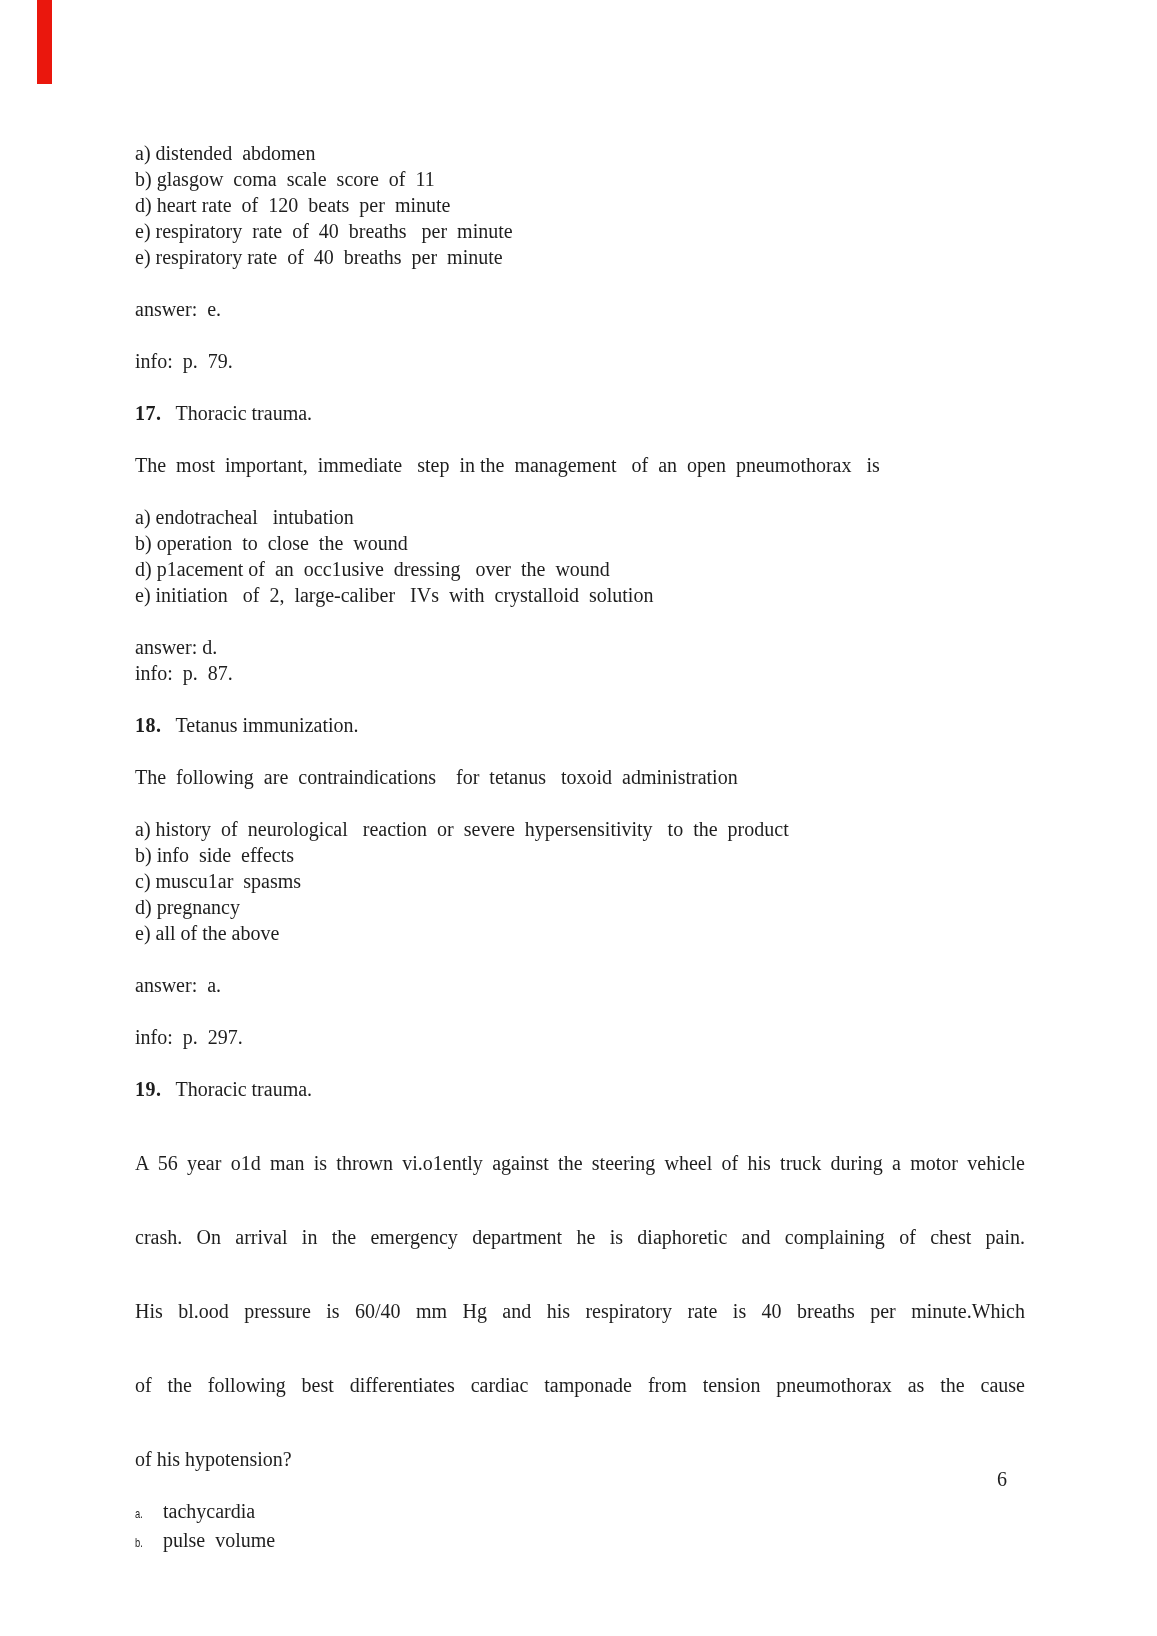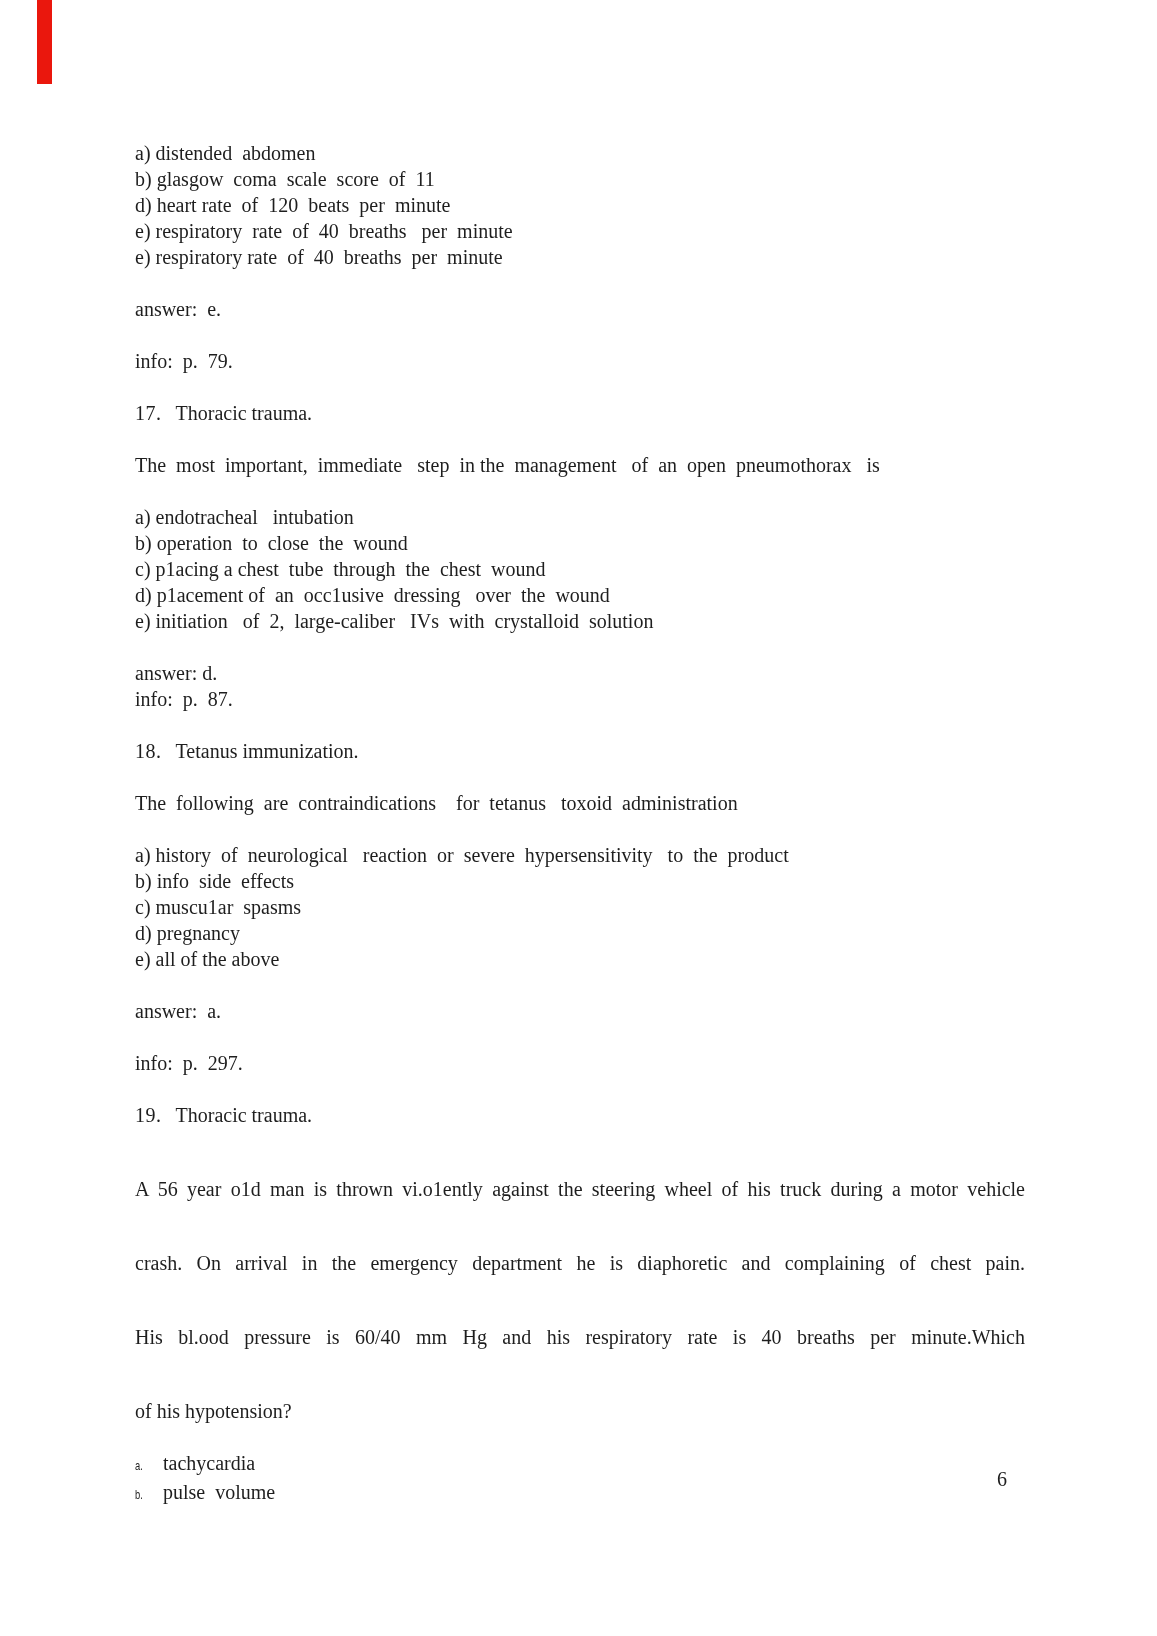--- a/index.html
+++ b/index.html
@@ -6,21 +6,21 @@
   body {
     width:1157px; height:1636px; position:relative; background:#ffffff;
     font-family:"Liberation Serif","DejaVu Serif",serif;
     color:#1e1e1e; font-size:20px;
   }
   .red-bar { position:absolute; left:37px; top:0; width:15px; height:84px; }
   .content { position:absolute; left:135px; top:140px; width:890px; }
   .line { line-height:26px; white-space:pre-wrap; min-height:26px; }
   .gap { margin-top:26px; }
   .heading { line-height:26px; }
-  .heading .num { font-weight:400; letter-spacing:0.5px; margin-right:14px; }
+  .heading .num { font-weight:700; letter-spacing:0.5px; margin-right:14px; }
   .para .para-line { line-height:26px; text-align:justify; text-align-last:justify;margin-top:48px; }
   .para .para-line.last { text-align:justify; text-align-last:left; }
   .mcq .mcq-marker {
     font-family:"Liberation Sans","DejaVu Sans",sans-serif;
     font-size:13px; display:inline-block; width:28px;
     transform:scaleX(0.72); transform-origin:left center;
   }
   .page-num { position:absolute; left:997px; top:1466px; line-height:26px; }
 </style>
 </head>
@@ -40,21 +40,20 @@
   <div class="line gap">answer:  e.</div>
   <div class="line gap">info:  p.  79.</div>
 
   <div class="heading gap">
     <span class="num">17.</span><span>Thoracic  trauma.</span>
   </div>
   <div class="line gap">The  most  important,  immediate   step  in the  management   of  an  open  pneumothorax   is</div>
   <div class="gap">
     <div class="line">a) endotracheal   intubation</div>
     <div class="line">b) operation  to  close  the  wound</div>
-    <div class="line">c) p1acing a chest  tube  through  the  chest  wound</div>
     <div class="line">d) p1acement of  an  occ1usive  dressing   over  the  wound</div>
     <div class="line">e) initiation   of  2,  large-caliber   IVs  with  crystalloid  solution</div>
   </div>
   <div class="line gap">answer: d.</div>
   <div class="line">info:  p.  87.</div>
 
   <div class="heading gap">
     <span class="num">18.</span><span>Tetanus  immunization.</span>
   </div>
   <div class="line gap">The  following  are  contraindications    for  tetanus   toxoid  administration</div>
@@ -68,20 +67,21 @@
   <div class="line gap">answer:  a.</div>
   <div class="line gap">info:  p.  297.</div>
 
   <div class="heading gap">
     <span class="num">19.</span><span>Thoracic  trauma.</span>
   </div>
   <div class="para gap">
     <div class="para-line">A 56 year o1d man is thrown vi.o1ently against the steering wheel of his truck during a motor vehicle</div>
     <div class="para-line">crash. On arrival in the emergency department he is diaphoretic and complaining of chest pain.</div>
     <div class="para-line">His bl.ood pressure is 60/40 mm Hg and his respiratory rate is 40 breaths per minute.Which</div>
+    <div class="para-line">of the following best differentiates cardiac tamponade from tension pneumothorax as the cause</div>
     <div class="para-line last">of his hypotension?</div>
   </div>
   <div class="mcq gap">
     <div class="line"><span class="mcq-marker">a.</span><span>tachycardia</span></div>
     <div class="line"><span class="mcq-marker">b.</span><span>pulse  volume</span></div>
   </div>
 
 </div>
 
 <div class="page-num">6</div>

